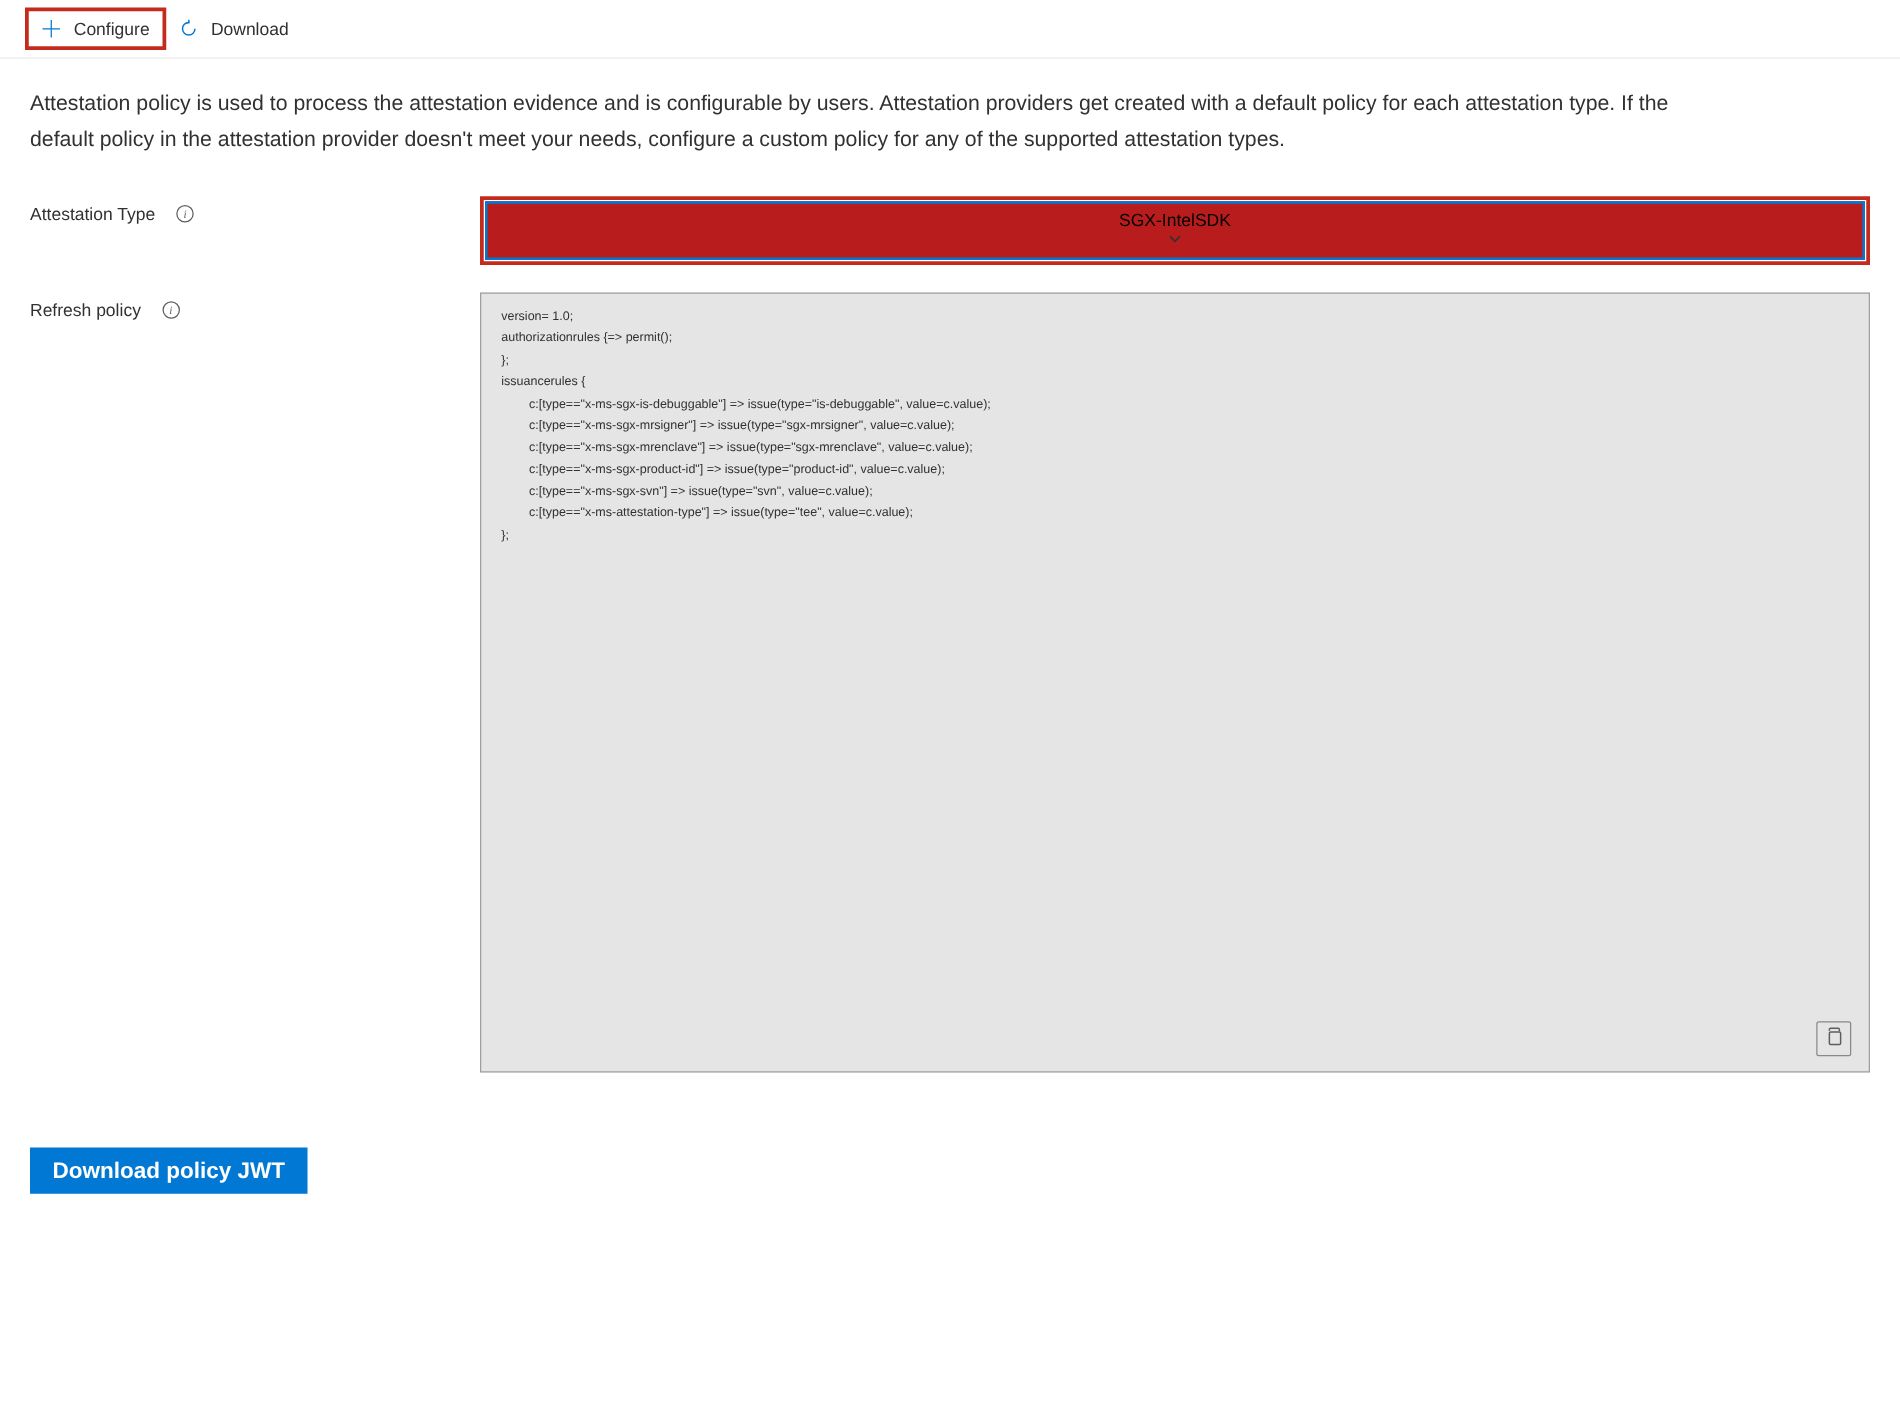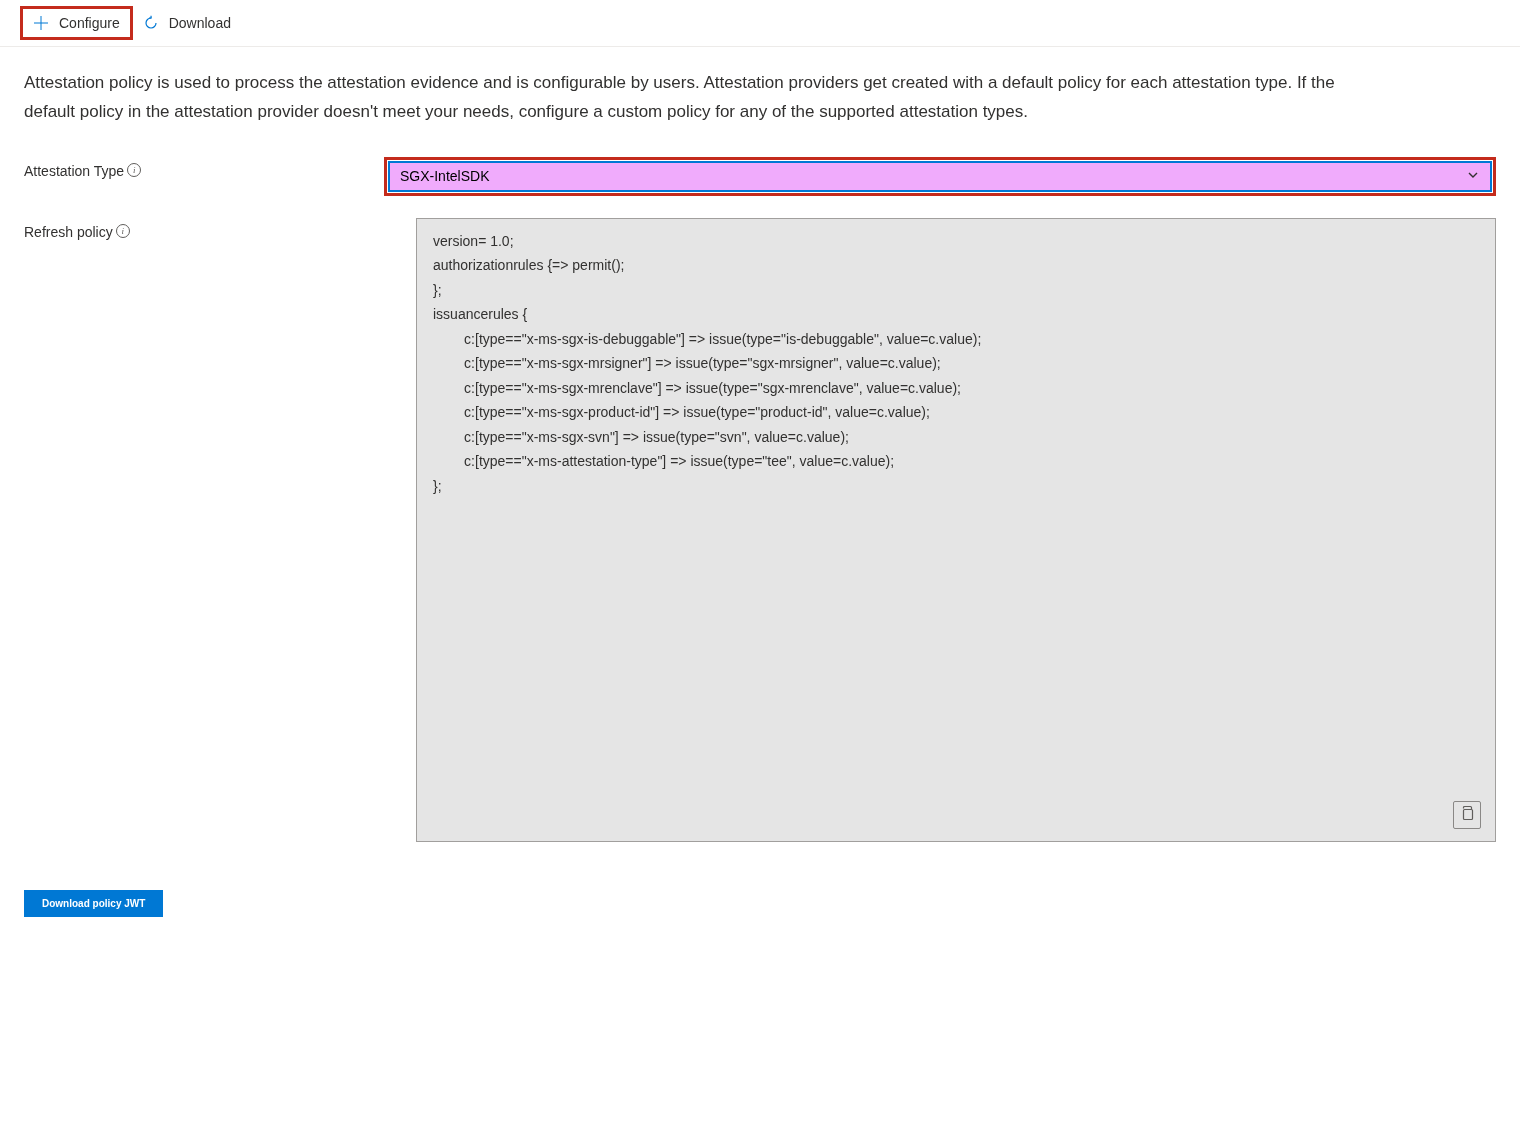--- a/index.html
+++ b/index.html
@@ -50,22 +50,22 @@
       margin-bottom: 30px;
       max-width: 1340px;
     }
     .field-row {
       display: flex;
       align-items: flex-start;
       margin-bottom: 22px;
     }
     .field-label {
       display: flex;
-      align-items: flex-start;
-      gap: 3px;
+      align-items: center;
+      gap: 17px;
       width: 360px;
       flex-shrink: 0;
       font-size: 14px;
       color: #323130;
       padding-top: 6px;
     }
     .info-icon {
       width: 14px;
       height: 14px;
       border: 1px solid #605e5c;
@@ -85,66 +85,66 @@
     .dropdown-wrap {
       border: 3px solid #c42b1c;
       padding: 1px;
     }
     .dropdown {
       display: flex;
       align-items: center;
       justify-content: space-between;
       border: 2px solid #0078d4;
       padding: 5px 10px;
-      background: #f0abfc;
+      background: #b91c1c;
       cursor: pointer;
       width: 100%;
       font-family: inherit;
       font-size: 14px;
       text-align: left;
+      flex-direction: column;
     }
     .dropdown .chev {
       font-size: 14px;
     }
     .policy-box {
       border: 1px solid #a19f9d;
       background: #e5e5e5;
       padding: 10px 16px 10px 16px;
       min-height: 624px;
       font-family: "Segoe UI", sans-serif;
-      font-size: 14px;
+      font-size: 10px;
       line-height: 1.75;
       color: #323130;
       white-space: pre;
       position: relative;
       overflow: auto;
-      margin-left: 32px;
     }
     .copy-icon-btn {
       position: absolute;
       bottom: 12px;
       right: 14px;
       width: 28px;
       height: 28px;
       border: 1px solid #8a8886;
       background: transparent;
       display: flex;
       align-items: center;
       justify-content: center;
       cursor: pointer;
       border-radius: 2px;
       color: #605e5c;
     }
     .download-btn {
-      margin-top: 26px;
+      margin-top: 38px;
       background: #0078d4;
       color: #fff;
       border: none;
       padding: 8px 18px;
-      font-size: 10px;
+      font-size: 18px;
       font-weight: 600;
       font-family: inherit;
       cursor: pointer;
     }
   </style>
 </head>
 <body>
 
 <div class="toolbar">
   <span class="highlight-box-red">

